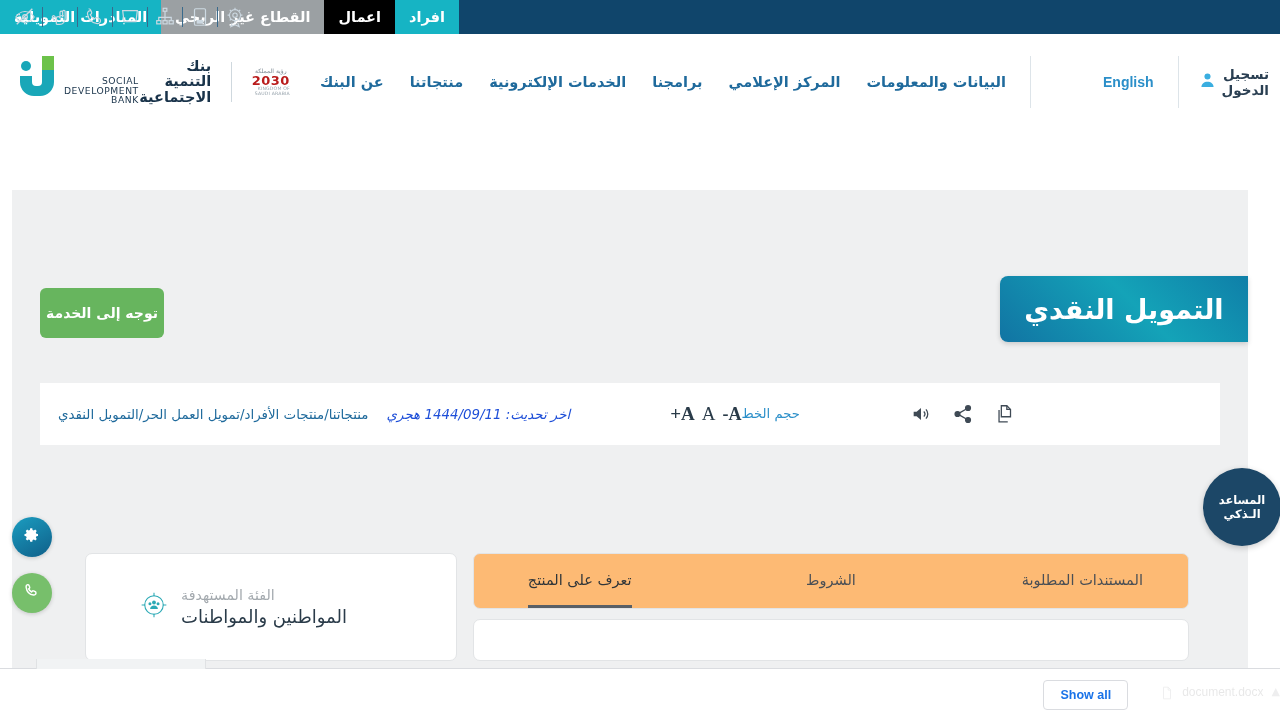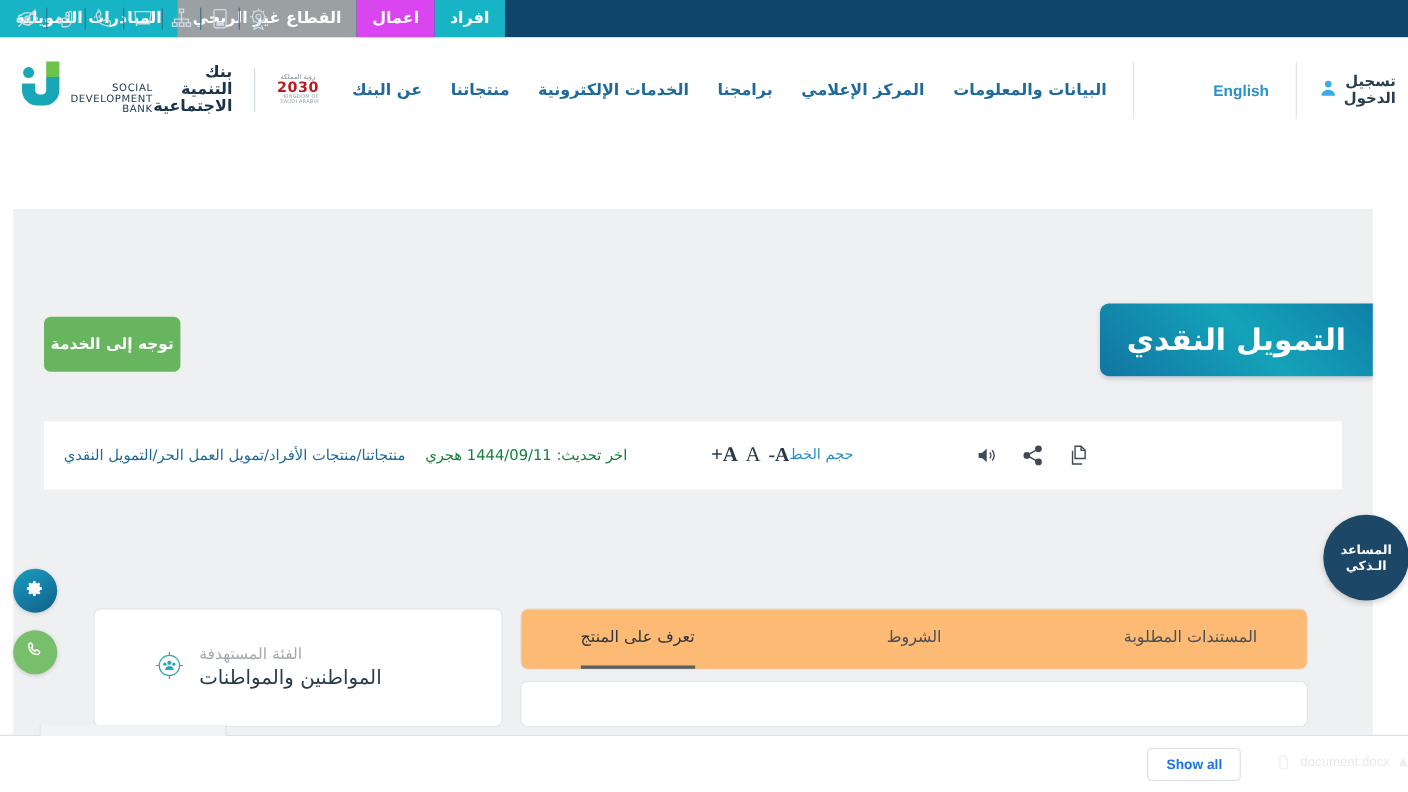--- a/index.html
+++ b/index.html
@@ -118,22 +118,23 @@
     position: absolute; top: 193px; left: 28px;
     width: 1180px; height: 62px;
     background: #ffffff;
     display: flex; flex-direction: row-reverse; align-items: center;
   }
   .crumb {
     font-size: 13.4px; color: #1f6a9c; padding: 0 18px;
     white-space: nowrap; cursor: pointer;
   }
   .updated {
-    font-size: 13.4px; color: #15803d; margin-right: 76px;
+    font-size: 13.4px; color: #1d4ed8; margin-right: 100px;
     white-space: nowrap;
+    font-style: italic;
   }
   .fontsize-box {
     display: flex; flex-direction: row; align-items: center;
     margin-right: 110px; line-height: 1.25;
   }
   .fs-label { font-size: 13.2px; color: #2b8fc9; }
   .fs-ctrls {
     display: flex; flex-direction: row-reverse; align-items: baseline; gap: 7px;
     font-family: "Liberation Serif", serif; color: #2a3b49;
   }
@@ -244,21 +245,21 @@
 </style>
 </head>
 <body>
 
 <div class="topstrip">
 
   <div class="top-tabs">
     <div class="top-tab" style="background:#16b4c4">
       <span>افراد</span>
     </div>
-    <div class="top-tab" style="background:#d946ef">
+    <div class="top-tab" style="background:#000000">
       <span>اعمال</span>
     </div>
     <div class="top-tab" style="background:#9ba0a3">
       <span>القطاع غير الربحي</span>
     </div>
     <div class="top-tab" style="background:#16b4c4">
       <span>المبادرات التمويلية</span>
     </div>
   </div>
 

